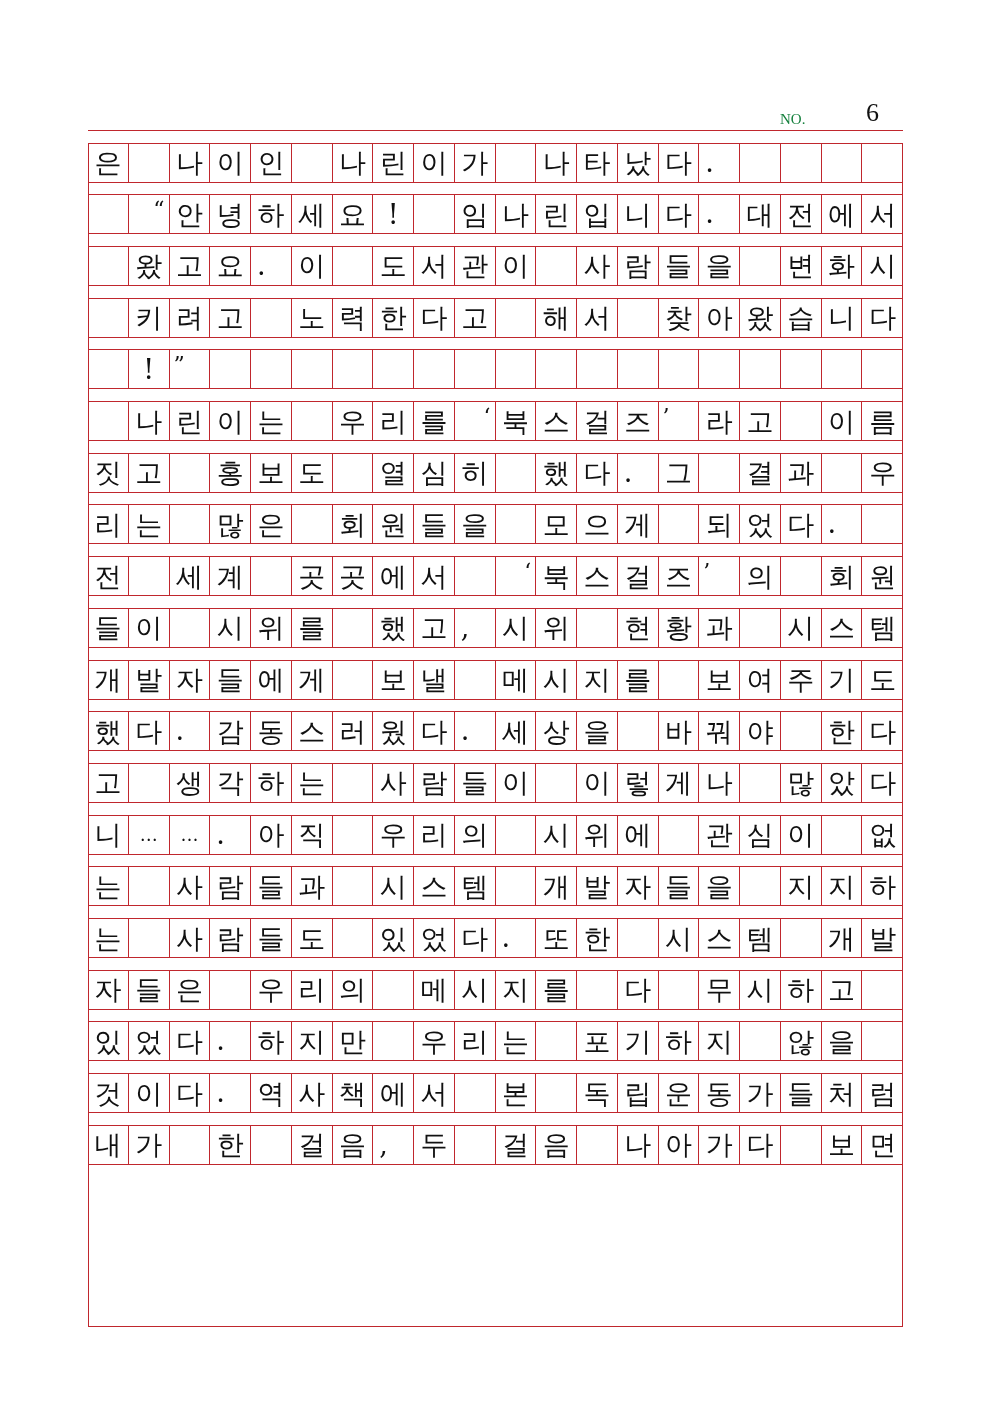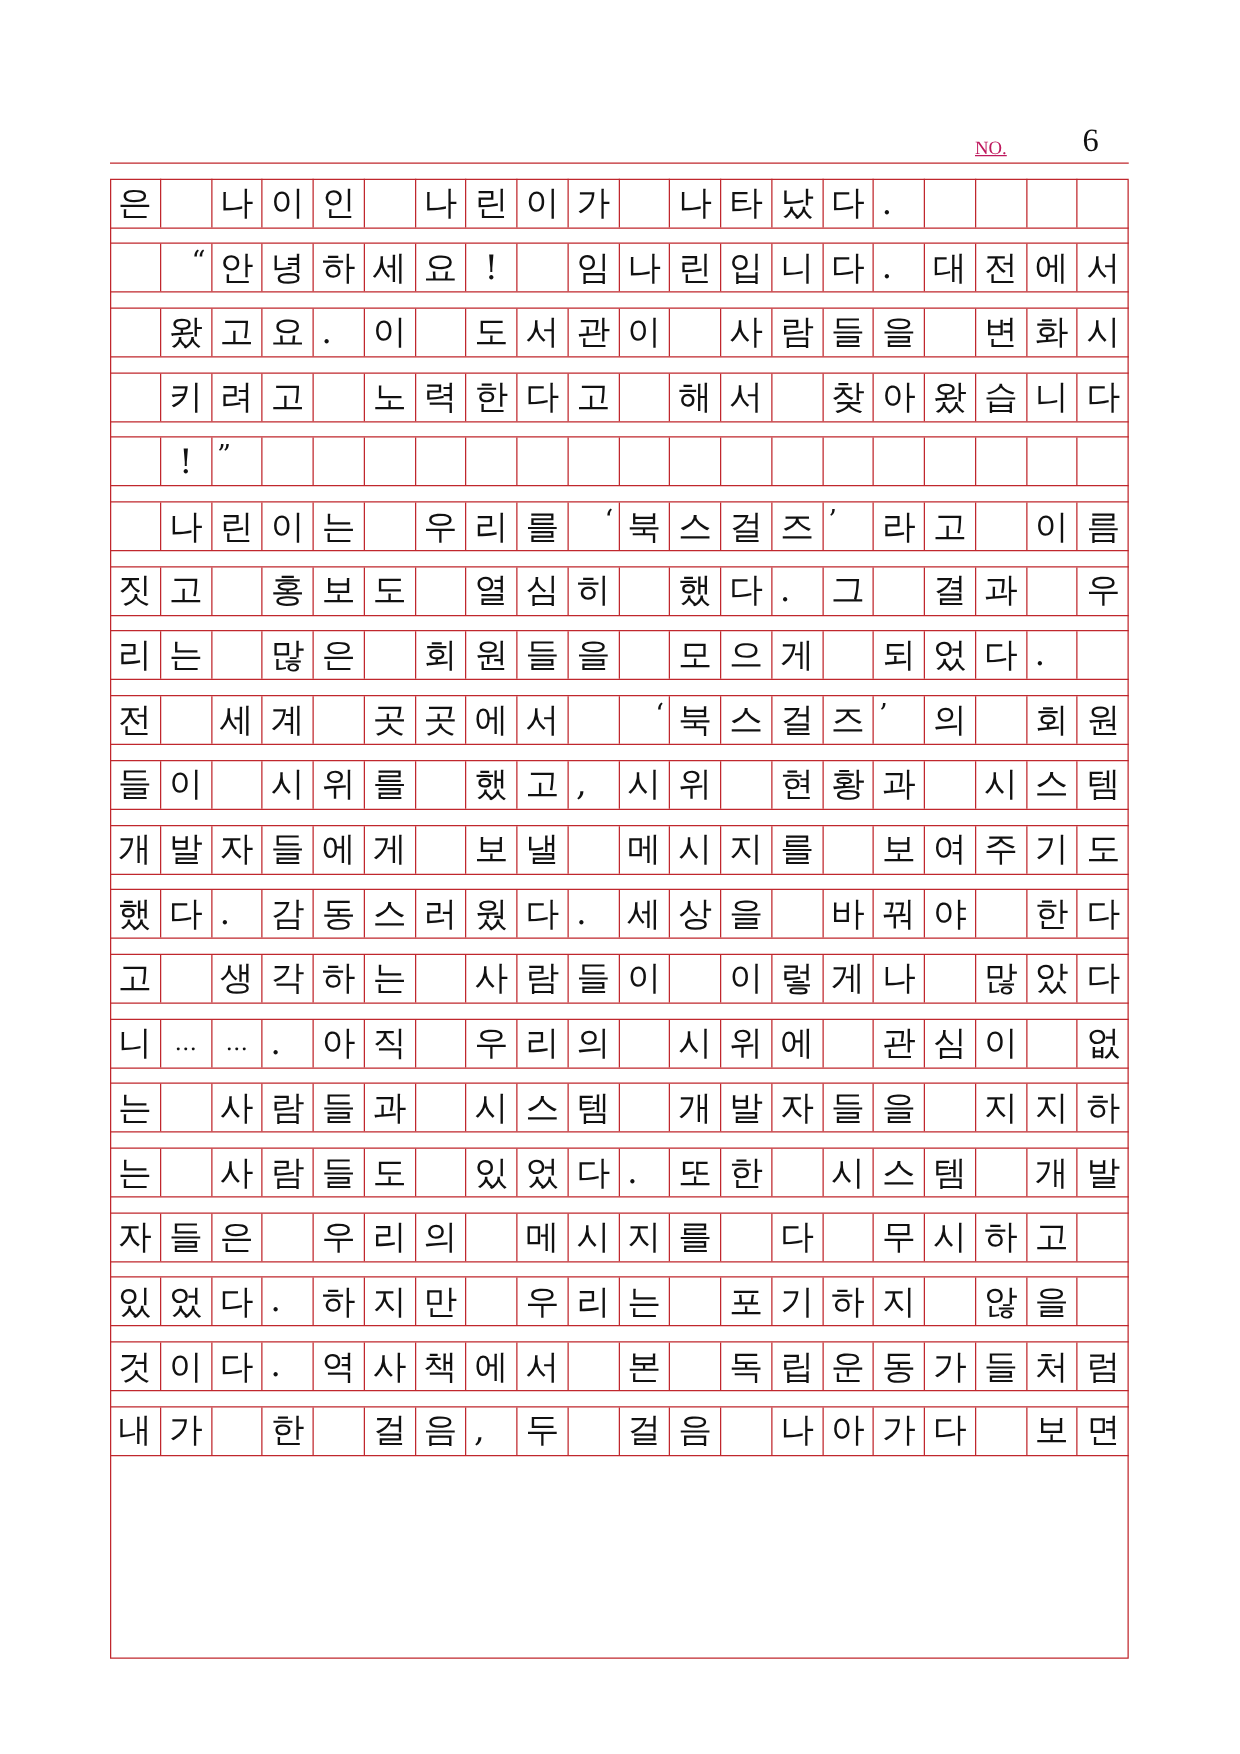--- a/index.html
+++ b/index.html
@@ -1,20 +1,20 @@
 <!DOCTYPE html>
 <html><head>
   <meta charset="utf-8">
   <style>
     html, body { margin: 0; padding: 0; background: #ffffff; }
     body { width: 992px; height: 1403px; position: relative; overflow: hidden;
            font-family: "DejaVu Serif", "Liberation Serif", serif; }
     .page-no { position: absolute; top: 98px; left: 760px; width: 146px; height: 34px; }
-    .no-label { position: absolute; left: 20px; top: 13px; font-size: 15px; color: #be185d;
-                font-family: "Liberation Serif", "DejaVu Serif", serif; text-decoration: underline; }
+    .no-label { position: absolute; left: 20px; top: 13px; font-size: 15px; color: #15803d;
+                font-family: "Liberation Serif", "DejaVu Serif", serif; }
     .no-value { position: absolute; left: 106px; top: 0px; font-size: 26px; color: #111;
                 font-family: "Liberation Serif", "DejaVu Serif", serif; }
     .header-rule { position: absolute; top: 130px; left: 88px; width: 815px; height: 0;
                    border-top: 1.5px solid #c0272d; }
     .sheet { position: absolute; top: 143px; left: 88px; width: 815px; height: 1184px;
              box-sizing: border-box; border: 1.5px solid #c0272d; }
     .row { position: absolute; left: -1px; width: 815px; height: 40px; display: flex;
            box-sizing: border-box; border-top: 1.5px solid #c0272d; border-bottom: 1.5px solid #c0272d; }
     .row.first { border-top: none; }
     .cell { width: 40.75px; height: 100%; box-sizing: border-box; border-right: 1.5px solid #c0272d;

